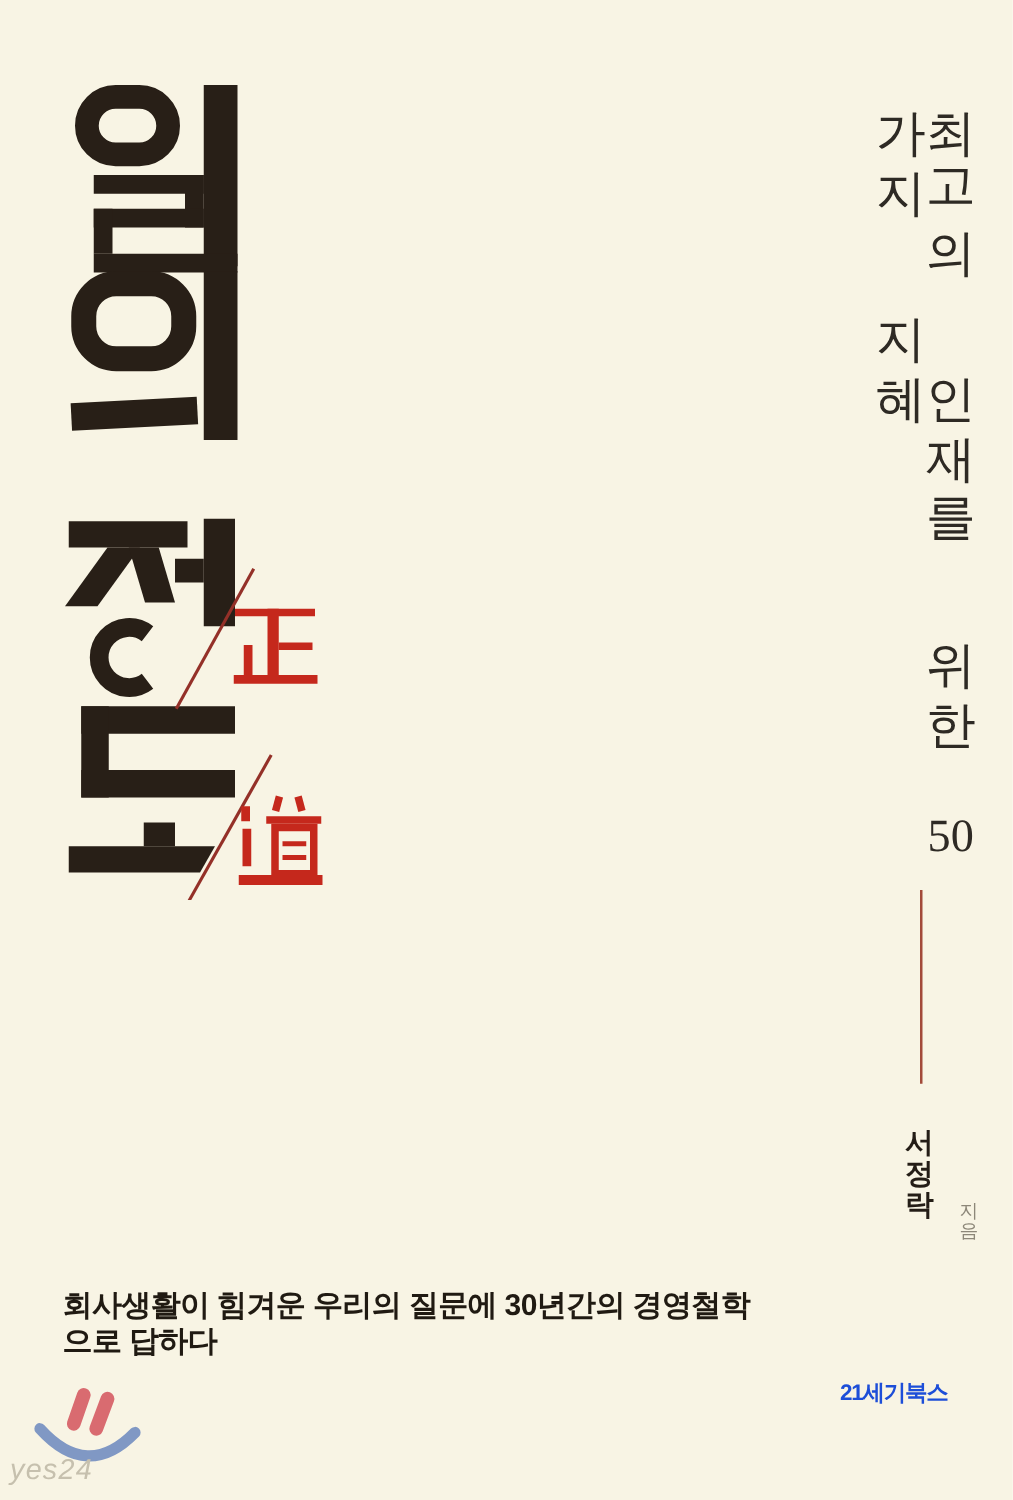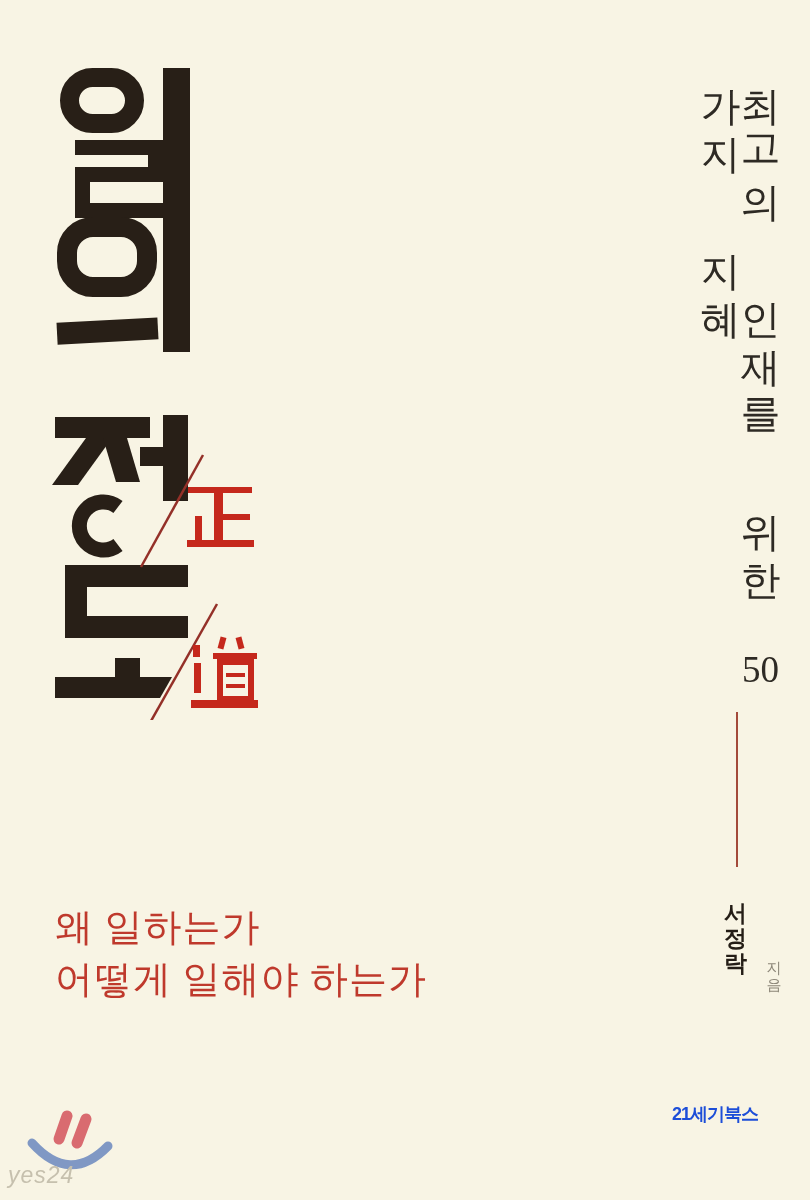--- a/index.html
+++ b/index.html
@@ -130,23 +130,22 @@
 
   <div class="side-headline">
     <span>최고의 인재를 위한 </span><span class="num-50">50</span><span>가지 지혜</span>
   </div>
 
   <div class="divider"></div>
 
   <div class="author-name">서정락</div>
   <div class="author-role">지음</div>
 
-  <div class="subtitle-line l1">왜 일하는가</div>
-  <div class="subtitle-line l2">어떻게 일해야 하는가</div>
 
+  <div class="tagline">회사생활이 힘겨운 우리의 질문에 30년간의 경영철학으로 답하다</div>
 
   <div class="publisher">21세기북스</div>
 
   <svg class="smiley-svg" width="100" height="75" viewBox="0 0 100 75" role="img">
     <line x1="45" y1="13" x2="37" y2="36" stroke="#d96b70" stroke-width="11" stroke-linecap="round"></line>
     <line x1="64" y1="16" x2="55" y2="40" stroke="#d96b70" stroke-width="11" stroke-linecap="round"></line>
     <path d="M 10 40 Q 48 82 86 43" fill="none" stroke="#8098c4" stroke-width="9" stroke-linecap="round"></path>
   </svg>
   <div class="watermark-label">yes24</div>
 

